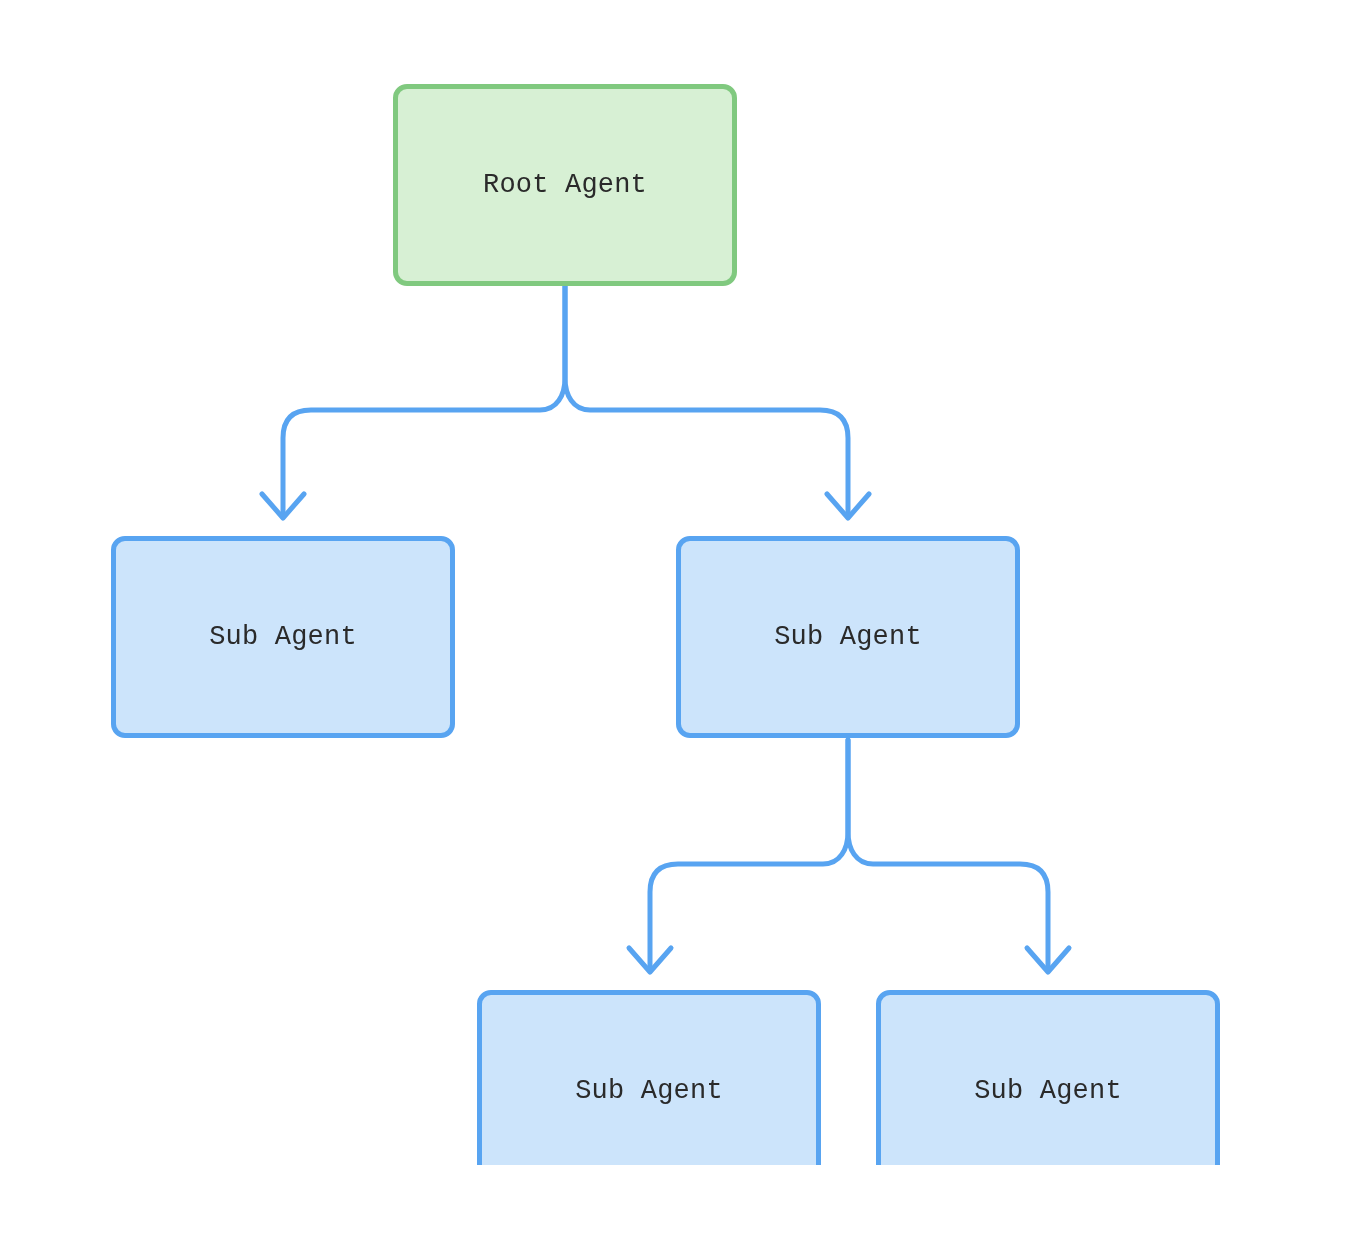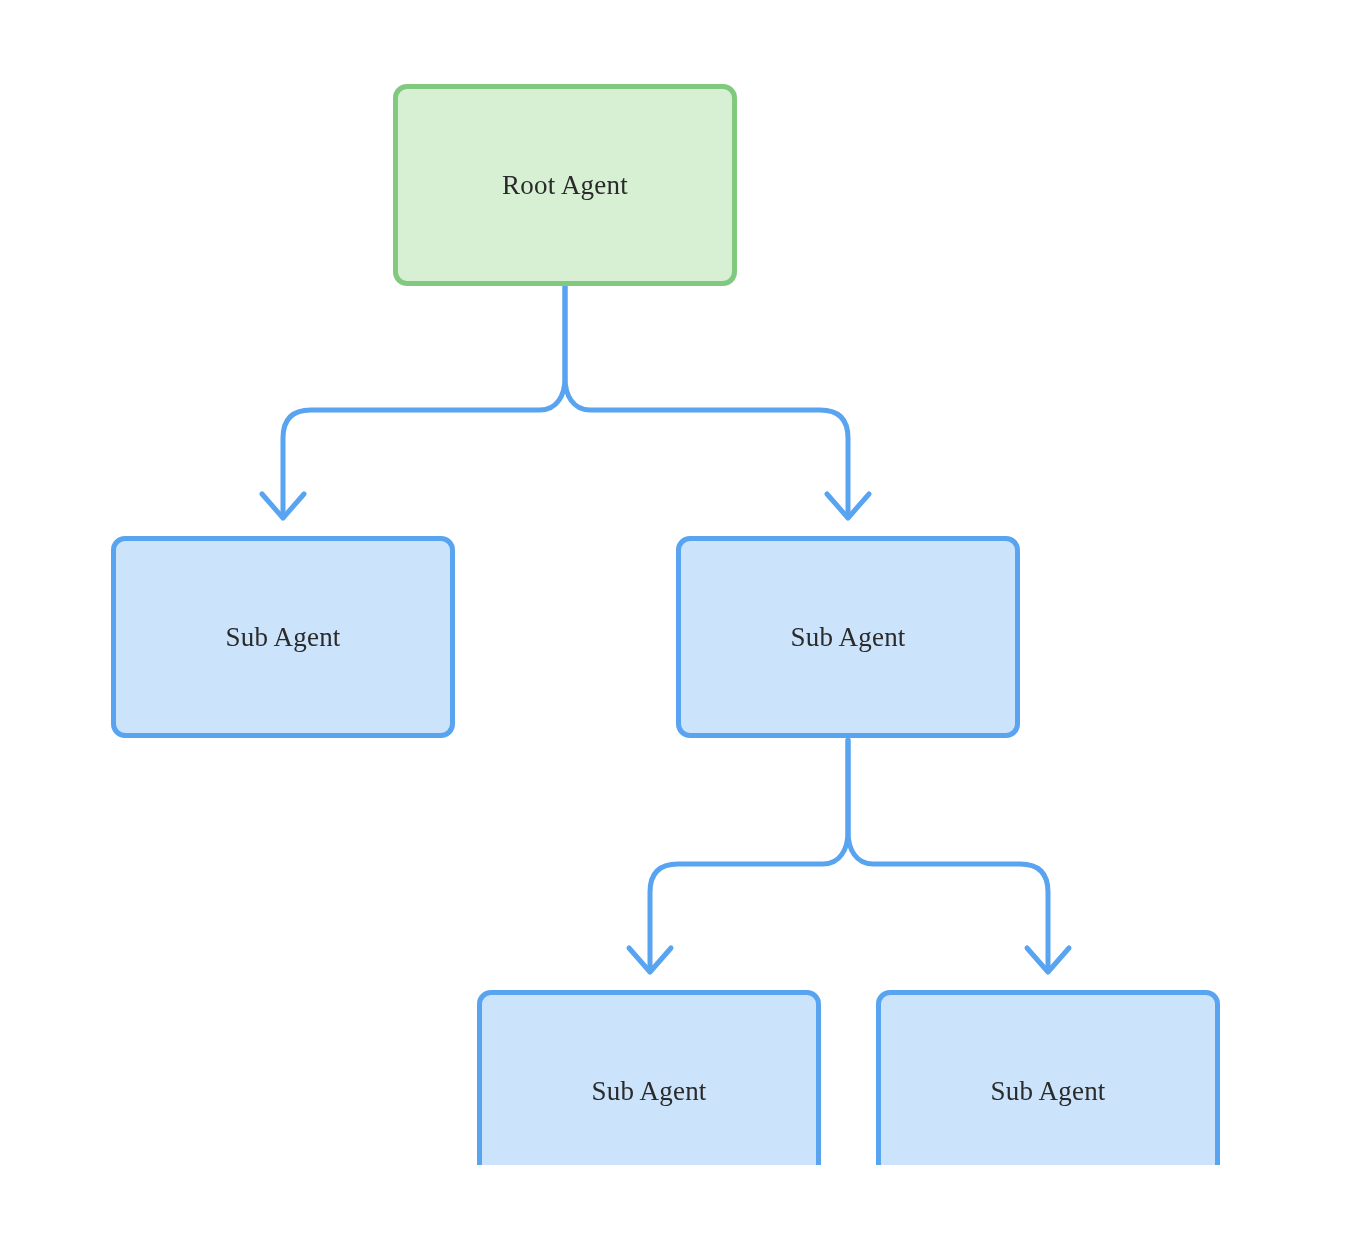--- a/index.html
+++ b/index.html
@@ -5,21 +5,21 @@
   html, body {
     margin: 0;
     padding: 0;
     background: #ffffff;
   }
   .canvas {
     position: relative;
     width: 1362px;
     height: 1165px;
     background: var(--background, #ffffff);
-    font-family: Liberation Serif, serif;
+    font-family: Liberation Mono, monospace;
     overflow: hidden;
     border-radius: 32px;
   }
   .edges {
     position: absolute;
     left: 0;
     top: 0;
     width: 1362px;
     height: 1256px;
   }

